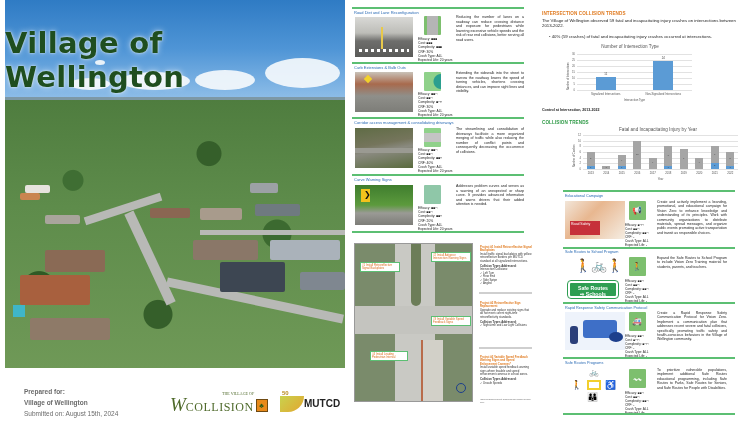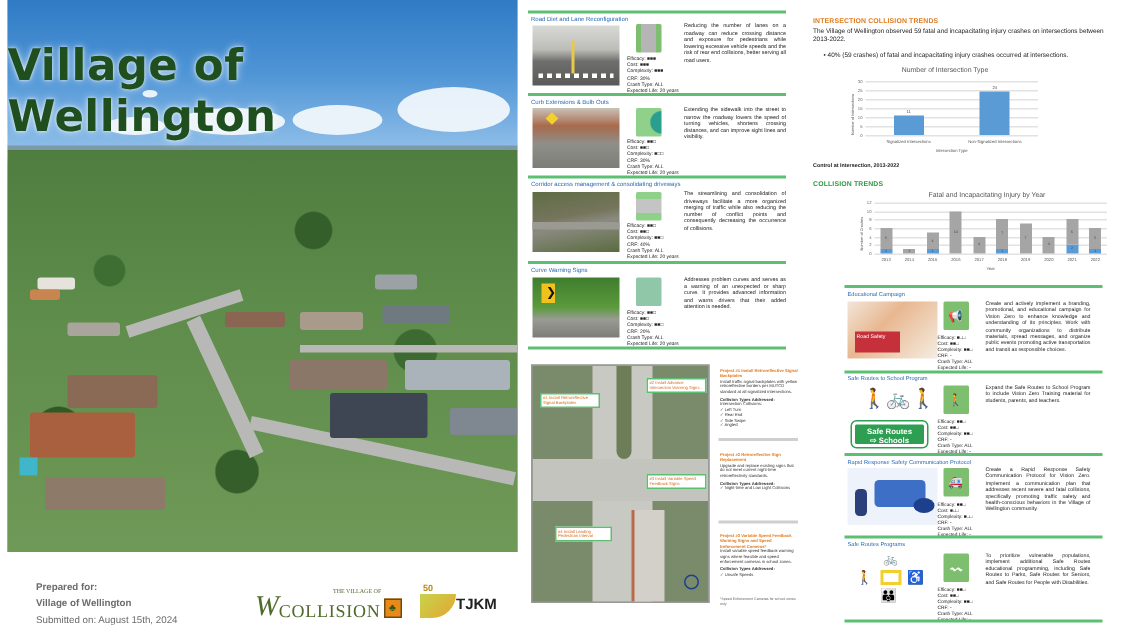--- a/index.html
+++ b/index.html
@@ -135,21 +135,21 @@
     </div>
     <div class="wellington-logo">
       <span class="w-big">W</span>
       <span class="w-rest">COLLISION</span>
       <span class="w-small">THE VILLAGE OF</span>
       <span class="w-badge">♣</span>
     </div>
     <div class="tjkm">
       <div class="tjkm-swoosh"></div>
       <div class="tjkm-50">50</div>
-      <div class="tjkm-text">TJKM</div>
+      <div class="tjkm-text">MUTCD</div>
     </div>
   </div>
 </div>
 
 <div class="page-mid">
 
   <div class="cm-rule" style="top:7px;"></div>
   <div class="cm-title" style="top:10px;">Road Diet and Lane Reconfiguration</div>
   <div class="cm-photo" style="top:17px;background:linear-gradient(180deg,#d9d9d6 0%,#bdbdb8 40%,#6e6e6c 60%,#5a5a58 100%);">
     <div style="position:absolute;left:4px;top:32px;width:50px;height:3px;background:repeating-linear-gradient(90deg,#fff 0 3px,transparent 3px 6px);"></div>

